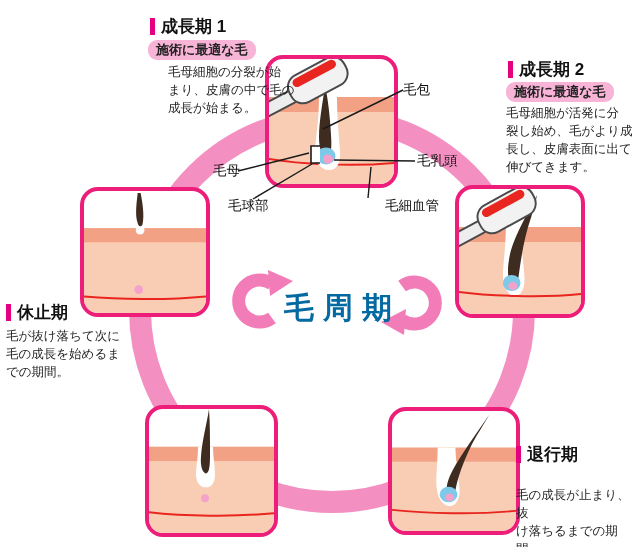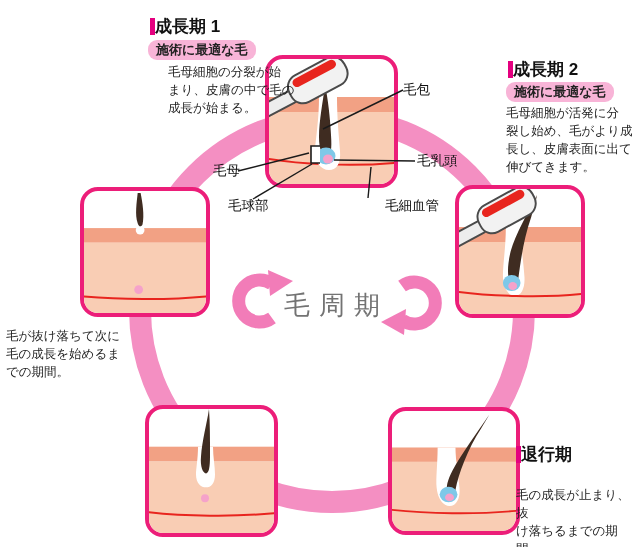--- a/index.html
+++ b/index.html
@@ -29,29 +29,29 @@
   .stage-box{z-index:1;}
   #overlay-layer{z-index:2;pointer-events:none;}
   .txt{z-index:3;}
   
   .stage-box{
     position:absolute;background:#fff;border:4px solid var(--accent-pink);
     border-radius:18px;overflow:hidden;box-sizing:border-box;
   }
   .stage-box svg{width:100%;height:100%;}
   
-  .stage-title{display:flex;align-items:center;font-size:17px;font-weight:bold;color:#111;white-space:nowrap;}
+  .stage-title{display:flex;align-items:center;gap:6px;font-size:17px;font-weight:bold;color:#111;white-space:nowrap;}
   .marker{display:inline-block;width:5px;height:17px;background:var(--marker-pink);}
   .pill{
     display:inline-block;background:var(--highlight-bg);border-radius:9px;
     padding:1px 8px;font-size:13px;font-weight:bold;color:#222;white-space:nowrap;
   }
   .desc{font-size:12.5px;line-height:18px;white-space:pre-line;color:var(--text-dark);}
   .anat{font-size:13.5px;color:#111;white-space:nowrap;text-align:right;}
-  #center-title{font-size:26px;font-weight:normal;letter-spacing:9px;color:#737373;white-space:nowrap;}
+  #center-title{font-size:30px;font-weight:bold;letter-spacing:9px;color:#0369a1;white-space:nowrap;}
   
   .f-band{fill:var(--skin-dark);}
   .f-skin{fill:var(--skin-light);}
   .f-white{fill:#fff;}
   .f-hair{fill:var(--hair-brown);}
   .f-bulb{fill:var(--bulb-blue);}
   .f-pap{fill:var(--papilla-pink);}
   .f-dot{fill:var(--papilla-pink);}
   .s-cap{stroke:var(--capillary-red);stroke-width:2;fill:none;stroke-linecap:round;}
   .dev-body{fill:var(--device-grey);stroke:#4a4a4a;stroke-width:2;}
@@ -175,20 +175,24 @@
     <span>成長期 2</span>
   </div>
   <div class="abs txt" style="left:506px;top:82px;">
     <span class="pill">施術に最適な毛</span>
   </div>
   <div class="abs txt desc" style="left:506px;top:104px;width:132px;">毛母細胞が活発に分
 裂し始め、毛がより成
 長し、皮膚表面に出て
 伸びてきます。</div>
 
+  <div class="abs txt stage-title" style="left:6px;top:301px;">
+    <span class="marker"></span>
+    <span>休止期</span>
+  </div>
   <div class="abs txt desc" style="left:6px;top:327px;width:140px;">毛が抜け落ちて次に
 毛の成長を始めるま
 での期間。</div>
 
   <div class="abs txt stage-title" style="left:516px;top:443px;">
     <span class="marker"></span>
     <span>退行期</span>
   </div>
   <div class="abs txt desc" style="left:516px;top:466px;width:124px;margin-top:20px;">毛の成長が止まり、抜
 け落ちるまでの期間。</div>

